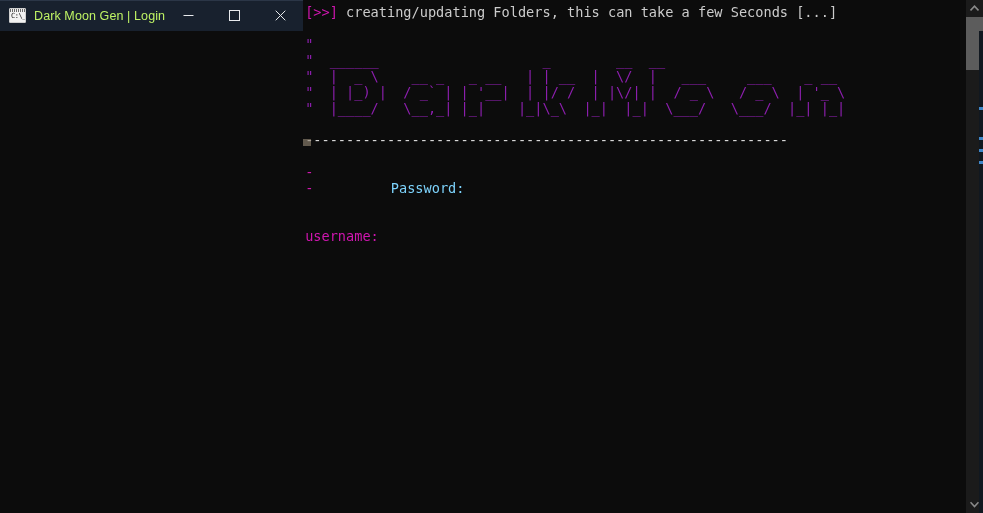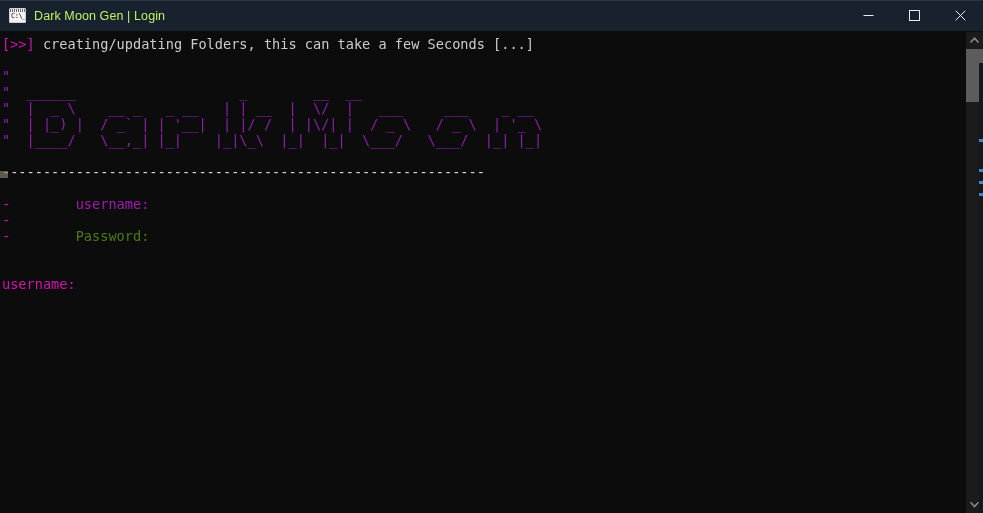--- a/index.html
+++ b/index.html
@@ -13,21 +13,21 @@
     overflow: hidden;
     font-family: "DejaVu Sans Mono", monospace;
   }
 
   #window {
     position: relative;
     width: 983px;
     height: 513px;
     background: #0c0c0c;
     display: flex;
-    flex-direction: column;
+    flex-direction: row;
     box-sizing: border-box;
   }
 
   
   #titlebar {
     height: 31px;
     min-height: 31px;
     background: #18212e;
     display: flex;
     align-items: center;
@@ -112,21 +112,21 @@
   .line {
     font-family: "DejaVu Sans Mono", monospace;
     font-size: 13.6px;
     line-height: 16px;
     height: 16px;
     white-space: pre;
     color: #cccccc;
     letter-spacing: 0px;
   }
   .c-magenta  { color: #d016b0; }
-  .c-pink     { color: #4d7c0f; }
+  .c-pink     { color: #7dd3fc; margin-left: 12px; }
   .c-violet   { color: #a21caf; }
   .c-white    { color: #cccccc; }
   .art {
     color: #8e1fb0;
   }
   .sep { color: #d8d8d8; }
   .dash { color: #d016b0; }
 
   
   #vscroll {
@@ -235,21 +235,20 @@
           <div class="line"><span class="c-magenta">[&gt;&gt;]</span><span class="c-white"> creating/updating Folders, this can take a few Seconds [...]</span></div>
           <div class="line"><span class="c-white"> </span></div>
           <div class="line"><span class="art">"</span></div>
           <div class="line"><span class="art">"  ______                    _        __  __                       </span></div>
           <div class="line"><span class="art">"  |  _ \    __ _   _ __   | | __  |  \/  |   ___     ___    _ __  </span></div>
           <div class="line"><span class="art">"  | |_) |  / _` | | '__|  | |/ /  | |\/| |  / _ \   / _ \  | '_ \ </span></div>
           <div class="line"><span class="art">"  |____/   \__,_| |_|    |_|\_\  |_|  |_|  \___/   \___/  |_| |_| </span></div>
           <div class="line"><span class="c-white"> </span></div>
           <div class="line"><span class="sep">-----------------------------------------------------------</span></div>
           <div class="line"><span class="c-white"> </span></div>
-          <div class="line"><span class="dash">-</span><span class="c-white">        </span><span class="c-violet">username:</span></div>
           <div class="line"><span class="dash">-</span></div>
           <div class="line"><span class="dash">-</span><span class="c-white">        </span><span class="c-pink">Password:</span></div>
           <div class="line"><span class="c-white"> </span></div>
           <div class="line"><span class="c-white"> </span></div>
           <div class="line"><span class="c-magenta">username:</span></div>
         </div>
 
       <div id="left-marks">
         <div class="lmark" style="top:139px;"></div>
       </div>

